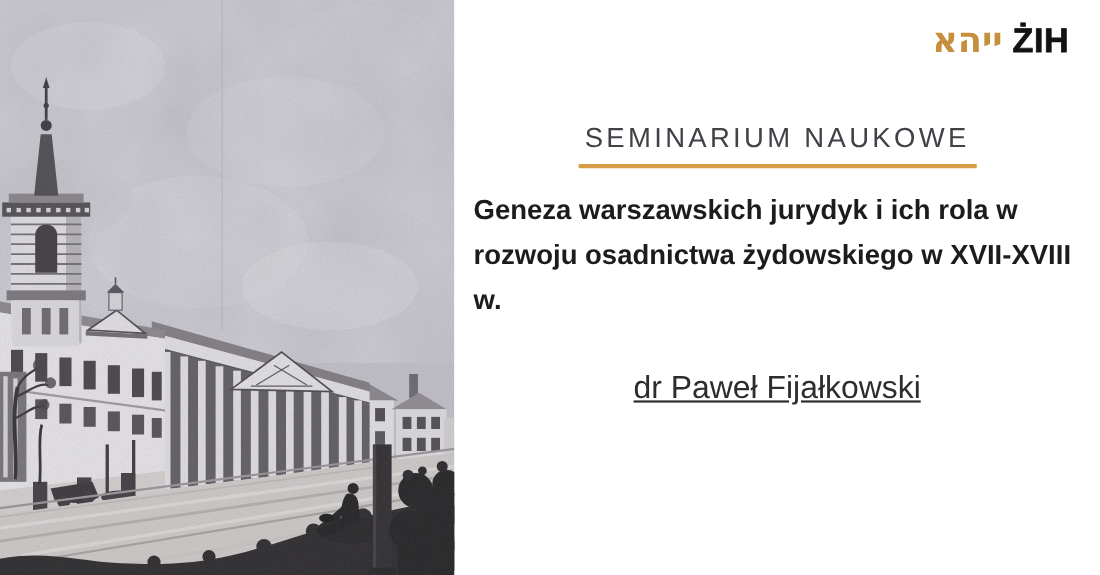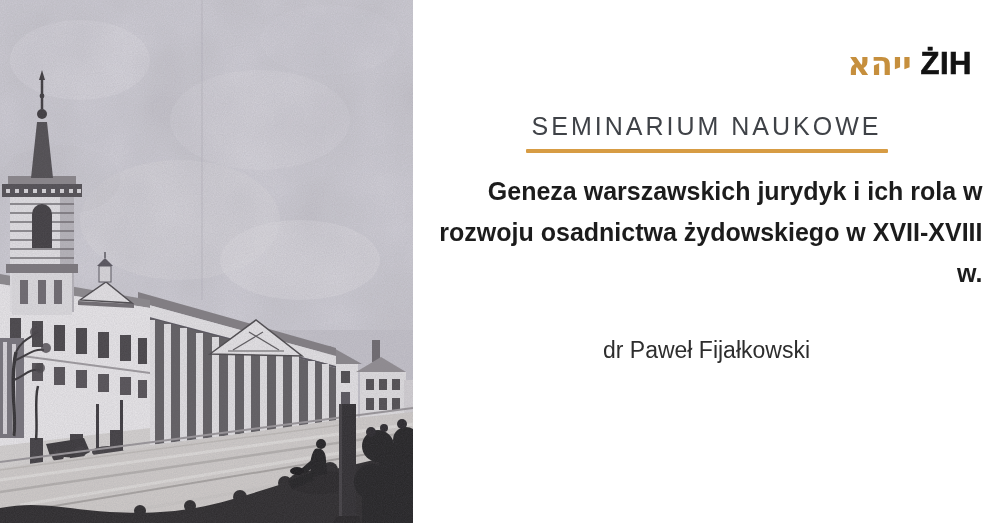--- a/index.html
+++ b/index.html
@@ -6,43 +6,43 @@
   .page{
     position:relative;width:1000px;height:523px;background:#ffffff;overflow:hidden;
     font-family:"Liberation Sans",sans-serif;
   }
   
   .hero{position:absolute;left:0;top:0;width:413px;height:523px;}
   .hero svg{display:block;width:413px;height:523px;}
   
   .content{position:absolute;left:413px;top:0;width:587px;height:523px;}
   .logo{
-    position:absolute;top:20px;right:28px;display:flex;gap:9px;line-height:1;margin-top:28px;
+    position:absolute;top:20px;right:28px;display:flex;align-items:center;gap:9px;line-height:1;
   }
   .logo-hebrew{
     font-family:"DejaVu Sans",sans-serif;font-weight:700;font-size:32px;direction:rtl;
   }
   .logo-latin{
     font-family:"Liberation Sans",sans-serif;font-weight:700;font-size:31px;color:#121212;
     letter-spacing:.5px;-webkit-text-stroke:.7px #121212;
   }
   .kicker{
     position:absolute;top:112px;left:0;width:100%;text-align:center;
     font-size:25px;letter-spacing:3px;color:#3f4247;font-weight:400;
   }
   .rule{
     position:absolute;top:149px;left:50%;margin-left:-181px;width:362px;height:4px;border-radius:1px;
   }
   .title{
     position:absolute;top:171px;left:50%;transform:translateX(-50%);width:552px;
-    text-align:right;font-size:25px;font-weight:700;line-height:41px;color:#1c1c1c;
+    text-align:left;font-size:25px;font-weight:700;line-height:41px;color:#1c1c1c;
   }
   .speaker{
     position:absolute;top:337px;left:0;width:100%;text-align:center;
-    font-size:23px;font-weight:400;color:#2d2d2d;
+    font-size:29px;font-weight:400;color:#2d2d2d;text-decoration:underline;
   }
   .meta{
     position:absolute;top:406px;left:0;width:100%;text-align:center;
     font-size:24px;font-weight:700;color:#161616;line-height:30px;
   }
 </style>
 </head>
 <body>
 
 <div class="page">

